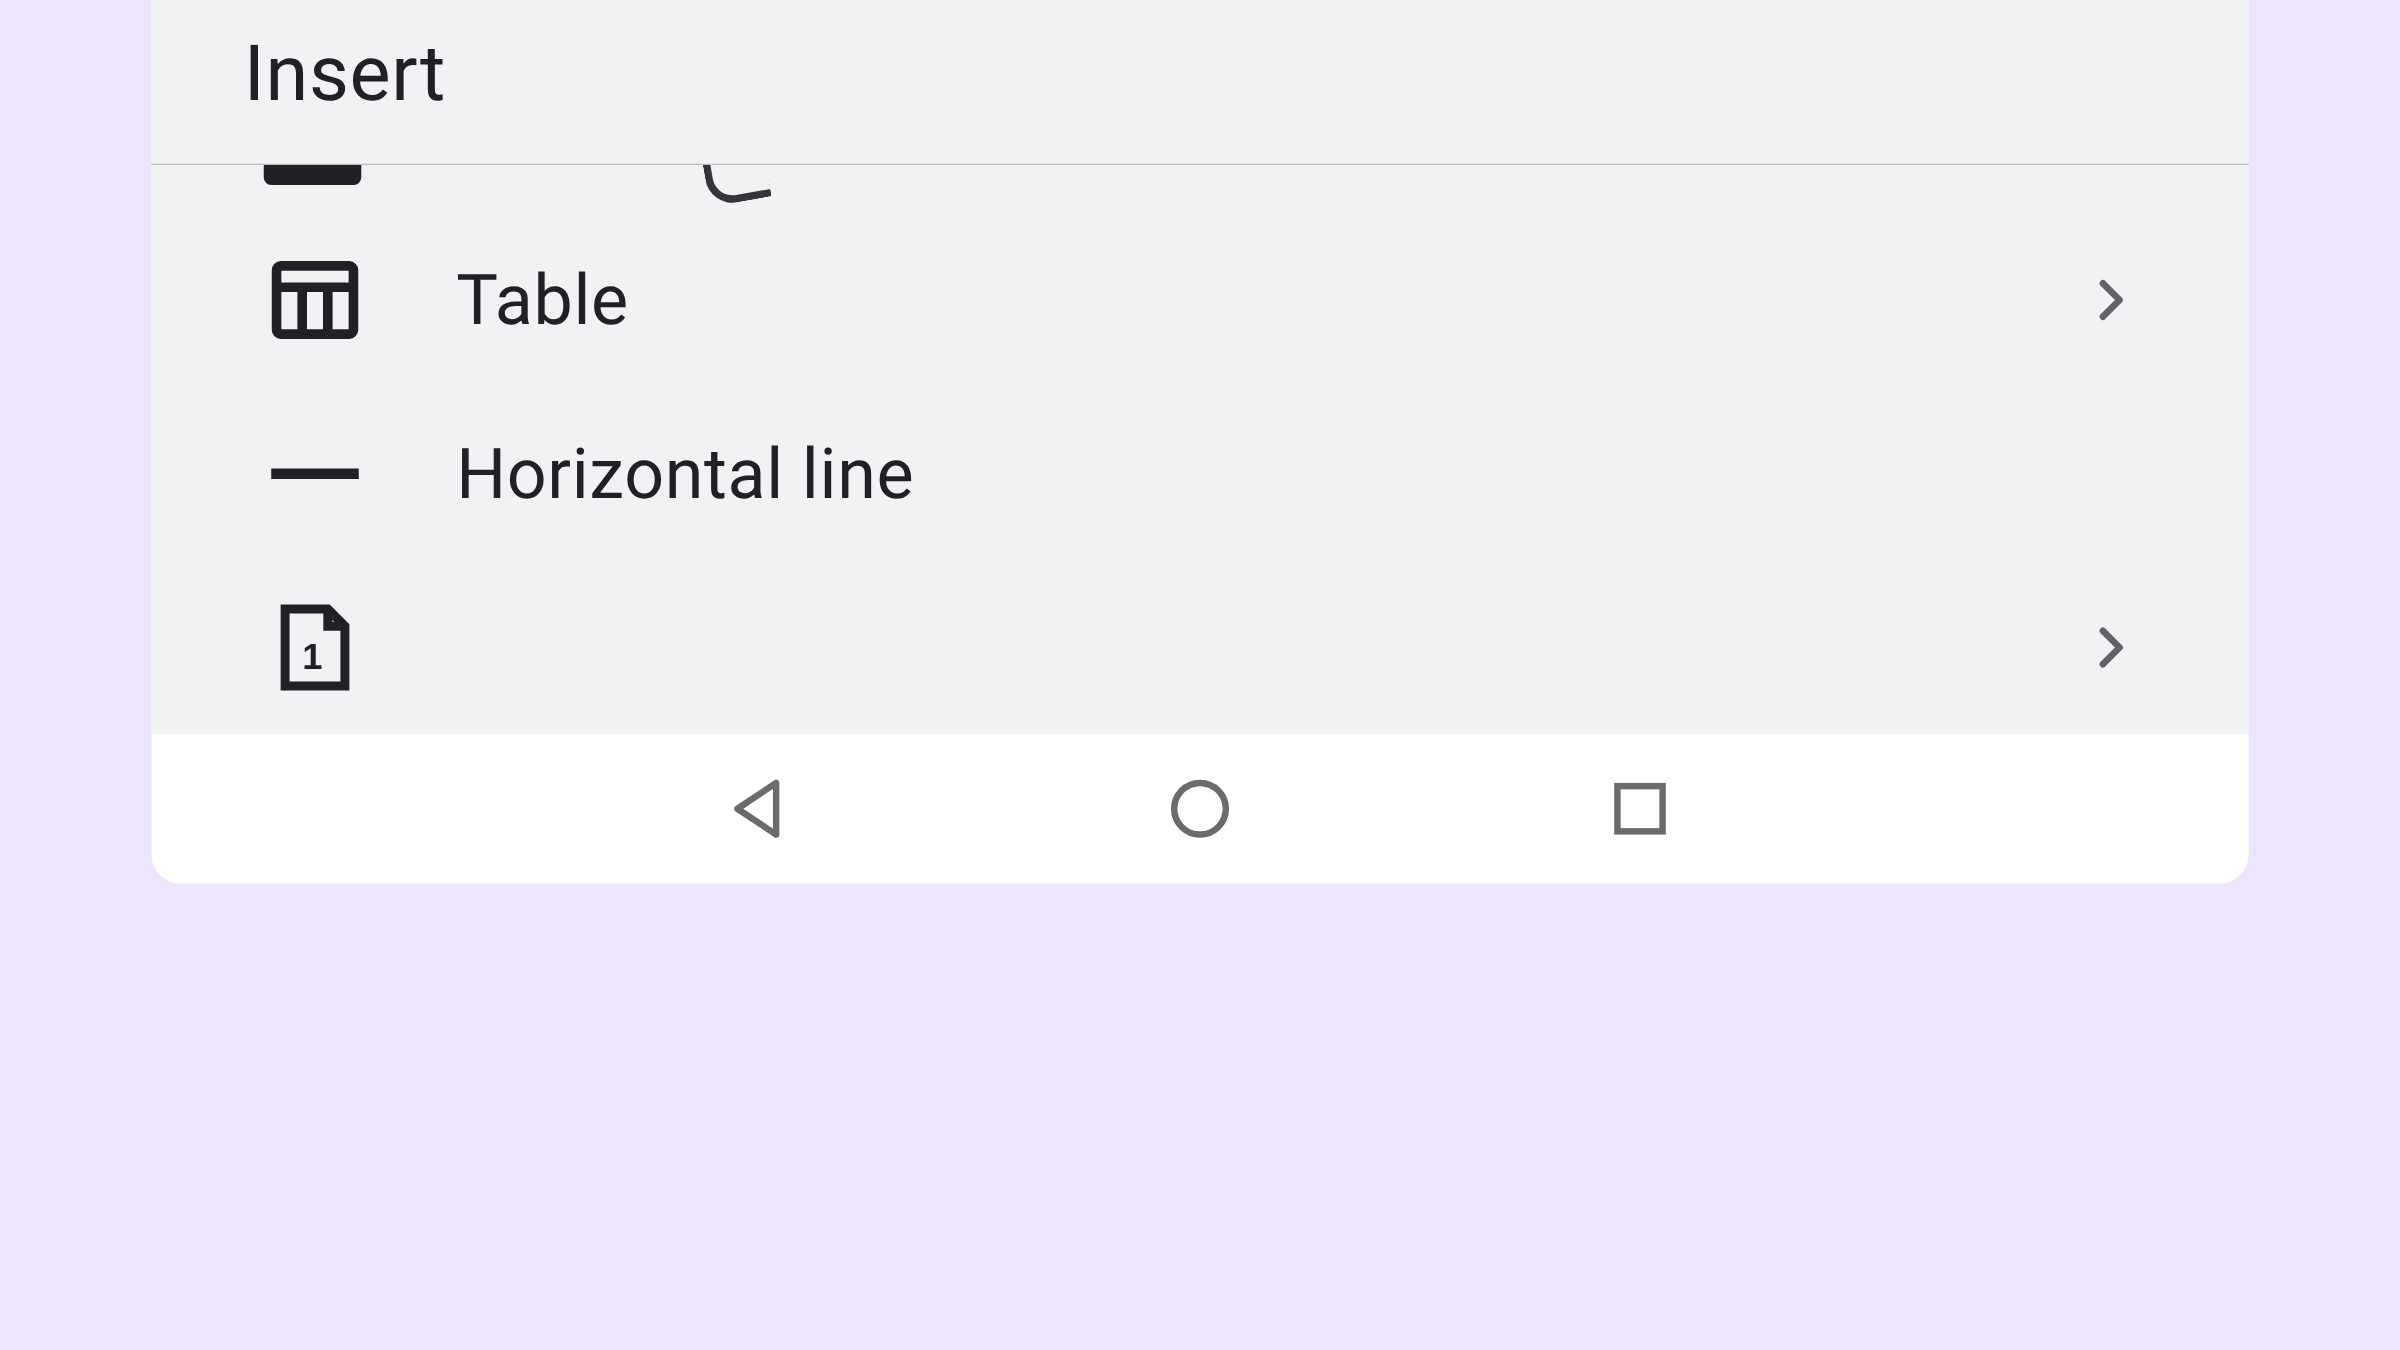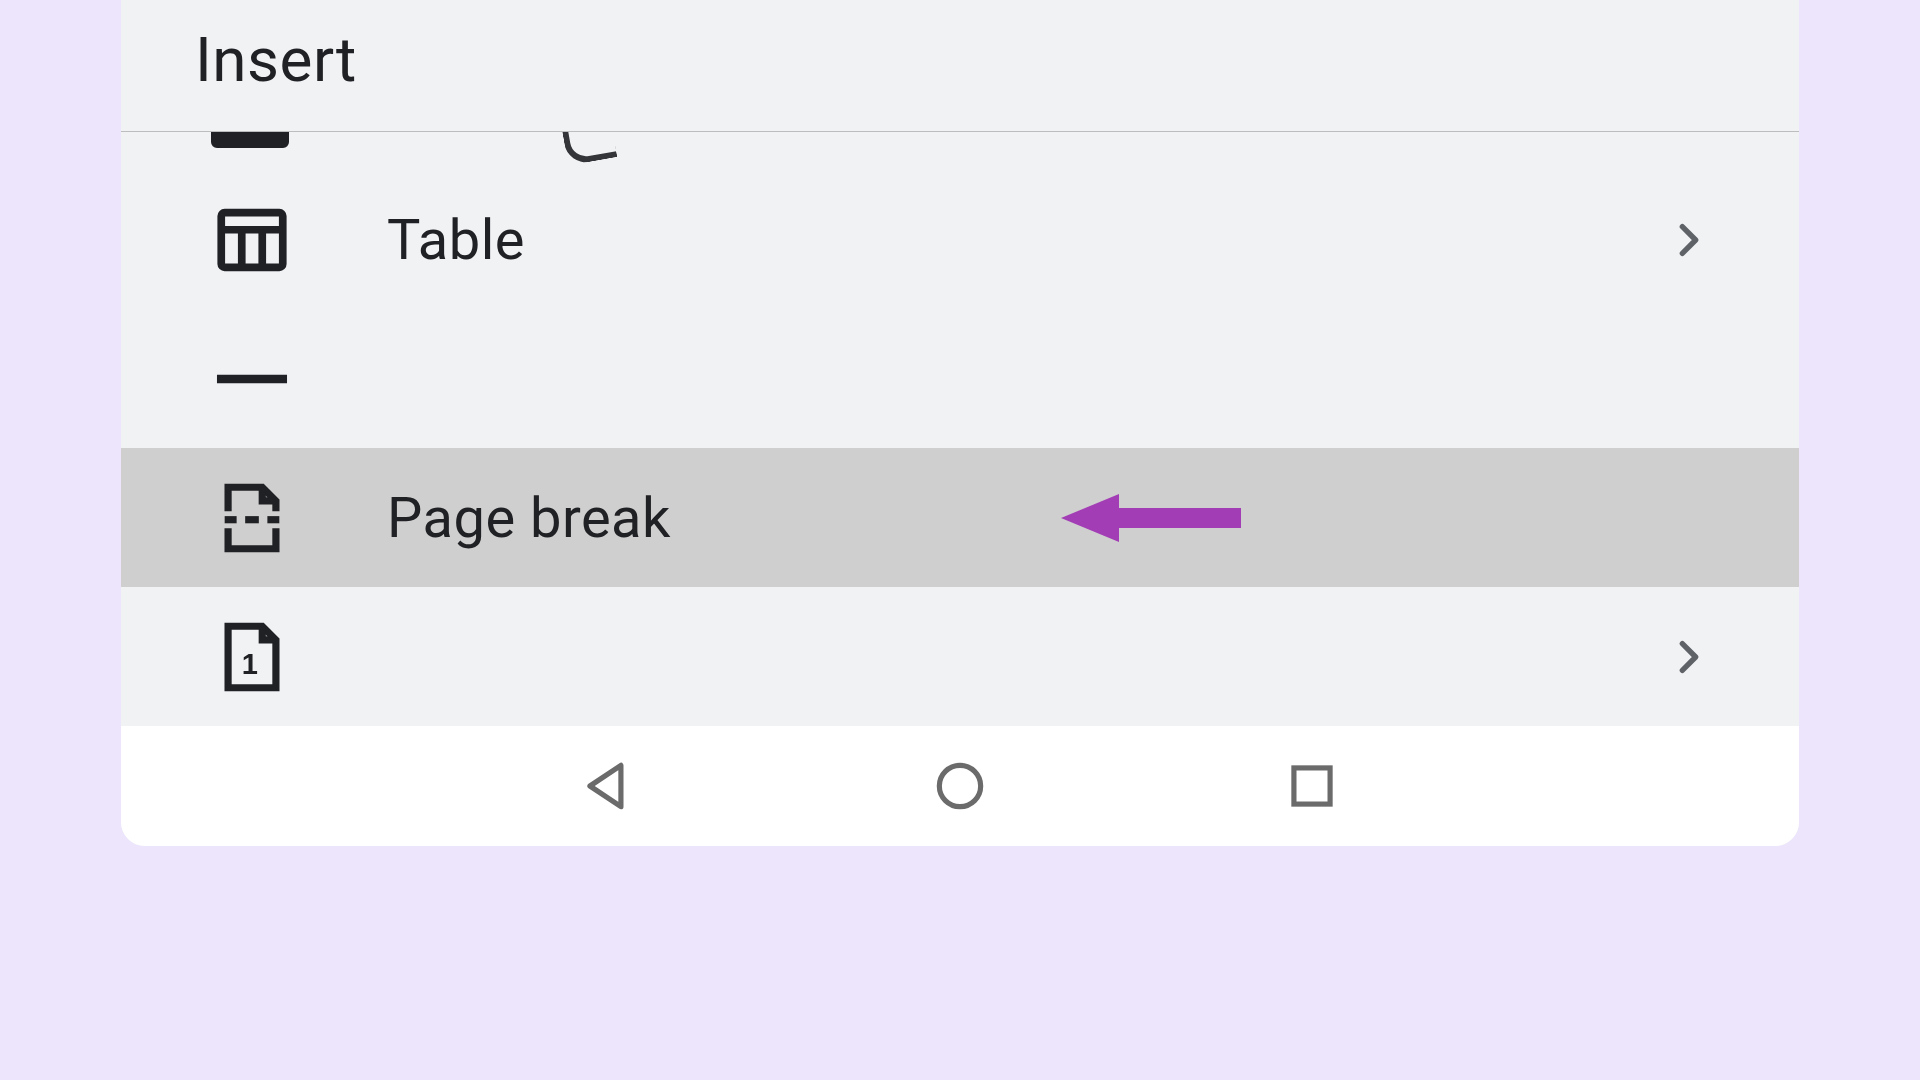--- a/index.html
+++ b/index.html
@@ -75,21 +75,21 @@
   .menu-icon {
     width: 82px;
     height: 82px;
     flex: 0 0 82px;
     display: flex;
     align-items: center;
     justify-content: center;
   }
   .menu-icon svg { width: 82px; height: 82px; display: block; }
   .menu-label {
-    margin-left: 94px;
+    margin-left: 72px;
     font-size: 56px;
     color: #202124;
     letter-spacing: 0.5px;
   }
   .menu-chevron {
     margin-left: auto;
     width: 40px;
     height: 40px;
   }
   .menu-chevron svg { width: 40px; height: 40px; display: block; }
@@ -151,43 +151,23 @@
         </svg>
       </span>
     </div>
 
     <div class="menu-item">
       <span class="menu-icon">
         <svg viewBox="0 0 48 48" fill="none" stroke="#202124" stroke-width="5" stroke-linecap="square">
           <line x1="6" y1="24" x2="42" y2="24"></line>
         </svg>
       </span>
+      <span class="menu-label">Horizontal line</span>
     </div>
 
-    <div class="menu-item highlight">
-      <span class="menu-icon">
-        <svg viewBox="0 0 48 48" fill="none" stroke="#202124" stroke-width="4.2" stroke-linecap="butt">
-
-          <path d="M10 20 L10 6 L30 6 L38 14 L38 20"></path>
-          <path d="M30 6 L30 14 L38 14"></path>
-
-          <path d="M10 30 L10 42 L38 42 L38 30"></path>
-
-          <line x1="8" y1="25" x2="15" y2="25"></line>
-          <line x1="20" y1="25" x2="28" y2="25"></line>
-          <line x1="33" y1="25" x2="40" y2="25"></line>
-        </svg>
-      </span>
-      <span class="menu-label">Page break</span>
-      <span class="annotation-arrow">
-        <svg viewBox="0 0 180 56">
-          <polygon points="0,28 58,4 58,18 180,18 180,38 58,38 58,52" fill="#a23db5"></polygon>
-        </svg>
-      </span>
-    </div>
 
     <div class="menu-item">
       <span class="menu-icon">
         <svg viewBox="0 0 48 48" fill="none" stroke="#202124" stroke-width="4.2">
           <path d="M10 6 L30 6 L38 14 L38 42 L10 42 Z"></path>
           <path d="M30 6 L30 14 L38 14"></path>
           <text x="18" y="34" font-size="17" font-family="Arial" fill="#202124" stroke="none" font-weight="700">1</text>
         </svg>
       </span>
       <span class="menu-chevron">

